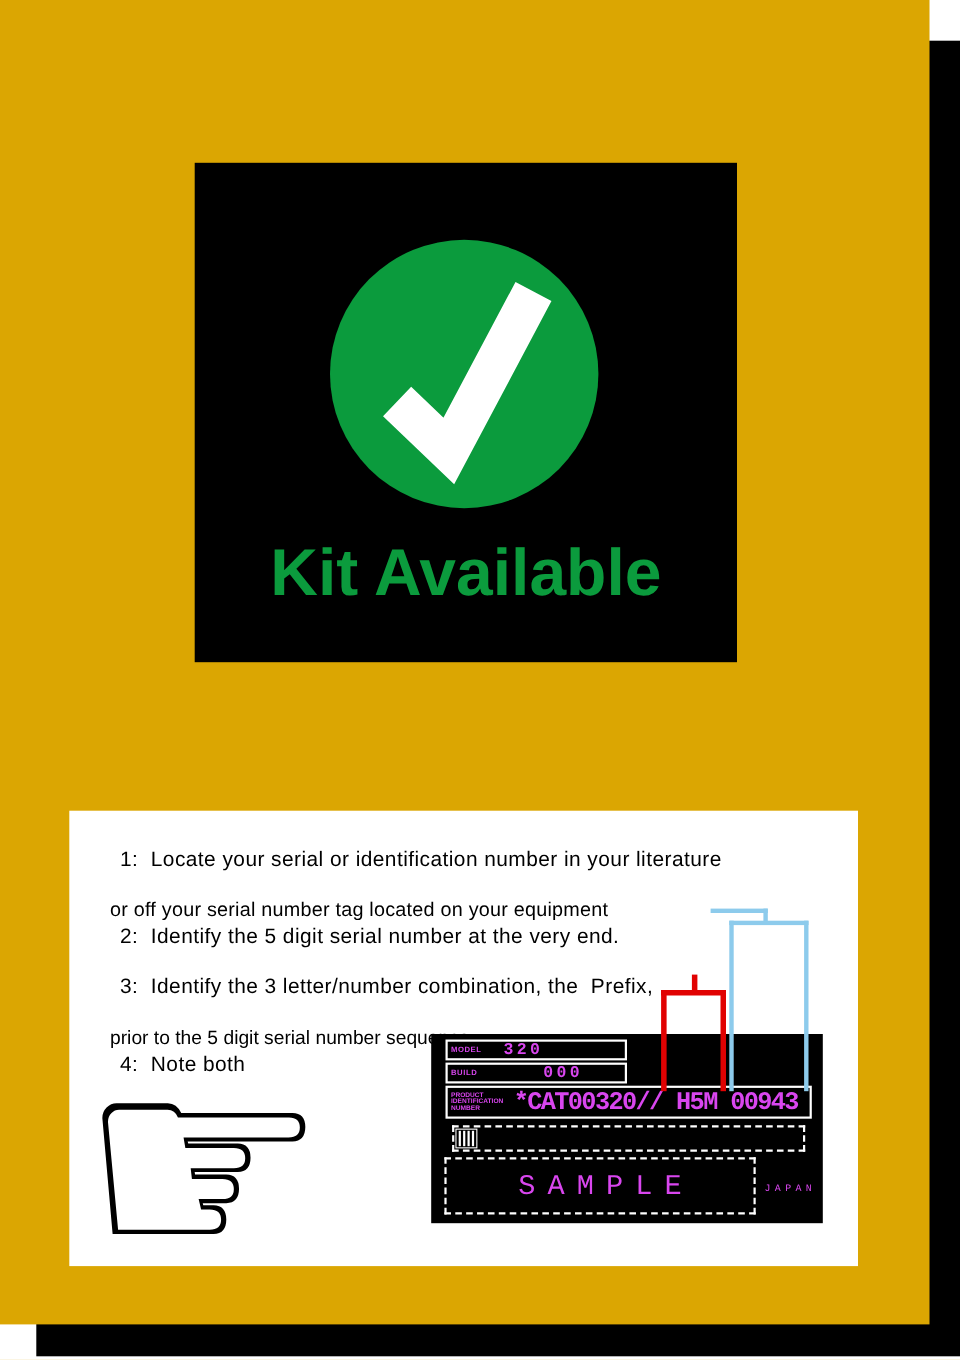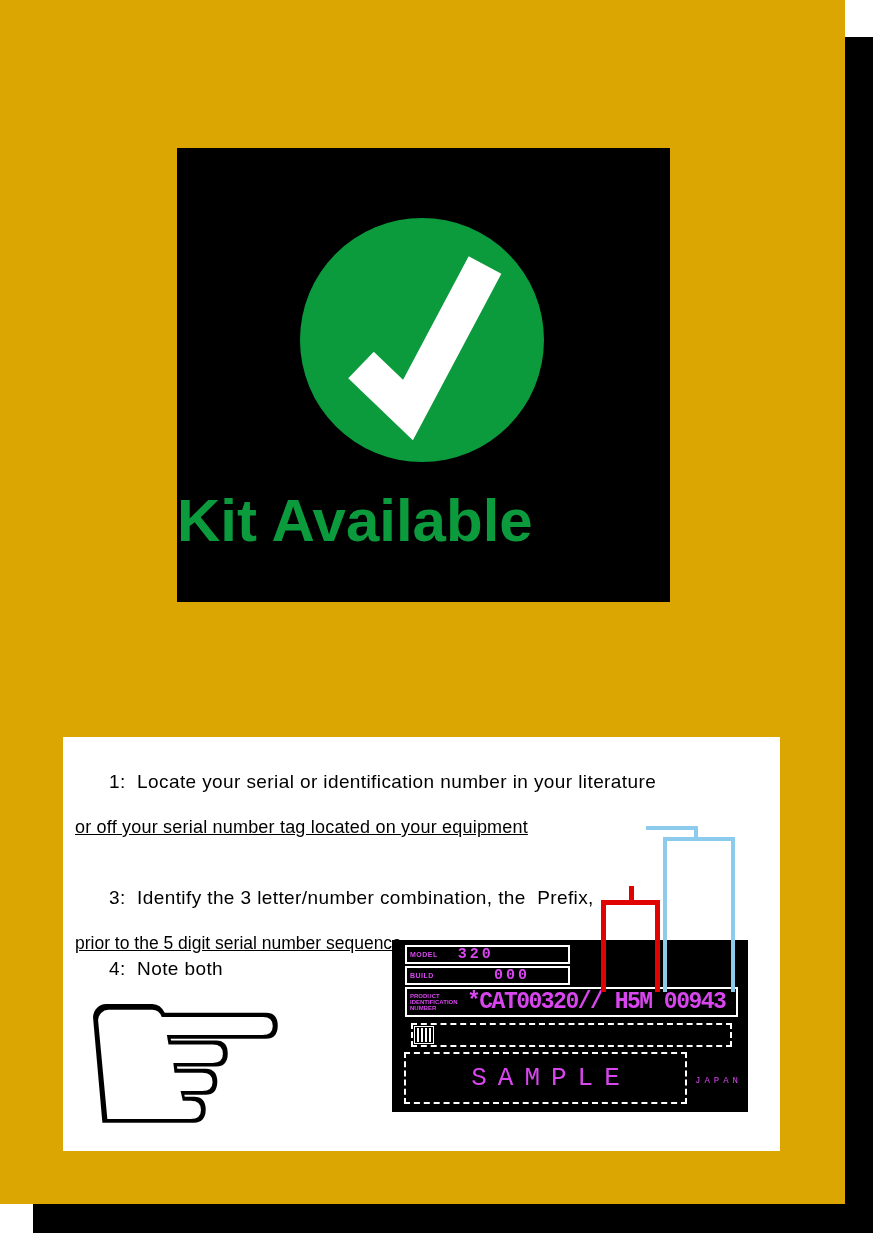--- a/index.html
+++ b/index.html
@@ -21,31 +21,31 @@
     position:absolute; left:177px; top:148px; width:493px; height:454px;
     background:#000000;
   }
   .check-circle {
     position:absolute; left:123px; top:70px; width:244px; height:244px;
     border-radius:50%; background:var(--green,#0B9B3D);
   }
   .check-circle svg { position:absolute; left:0; top:0; }
   .sign-title {
     position:absolute; left:0; top:338px; width:100%;
-    color:var(--green,#0B9B3D);
+    text-align:center; color:var(--green,#0B9B3D);
     font-size:60px; font-weight:bold; letter-spacing:0px; white-space:nowrap;
   }
   
   .panel {
     position:absolute; left:63px; top:737px; width:717px; height:414px;
     background:#ffffff; color:#000000;
   }
   .instr { position:absolute; left:12px; font-size:19px; letter-spacing:0.4px; line-height:23px; white-space:pre; }
   .instr .num { display:inline-block; width:28px; }
-  .instr .l2 { display:block; font-size:18px; letter-spacing:0.2px;text-decoration:underline; }
+  .instr .l2 { display:block; margin-left:25px; font-size:18px; letter-spacing:0.2px; }
   .i1 { top:10px; }
   .i2 { top:80px; }
   .i3 { top:126px; }
   .i4 { top:197px; }
   .i3 .l2 { font-size:17.5px; letter-spacing:0; }
   
   .hand {
     position:absolute; left:8px; top:196px;
     font-family:"DejaVu Sans", sans-serif; font-size:255px; line-height:1; color:#000;
   }
@@ -112,20 +112,23 @@
     <div class="sign-title">Kit Available</div>
   </div>
 
   <div class="panel">
 
     <div class="instr i1">
       <span class="num">1:</span><span class="l1">Locate your serial or identification number in your literature</span>
       <span class="l2">or off your serial number tag located on your equipment</span>
     </div>
 
+    <div class="instr i2">
+      <span class="num">2:</span><span class="l1">Identify the 5 digit serial number at the very end.</span>
+    </div>
 
     <div class="instr i3">
       <span class="num">3:</span><span class="l1">Identify the 3 letter/number combination, the  Prefix,</span>
       <span class="l2">prior to the 5 digit serial number sequence</span>
     </div>
 
     <div class="instr i4">
       <span class="num">4:</span><span class="l1">Note both</span>
     </div>
 

